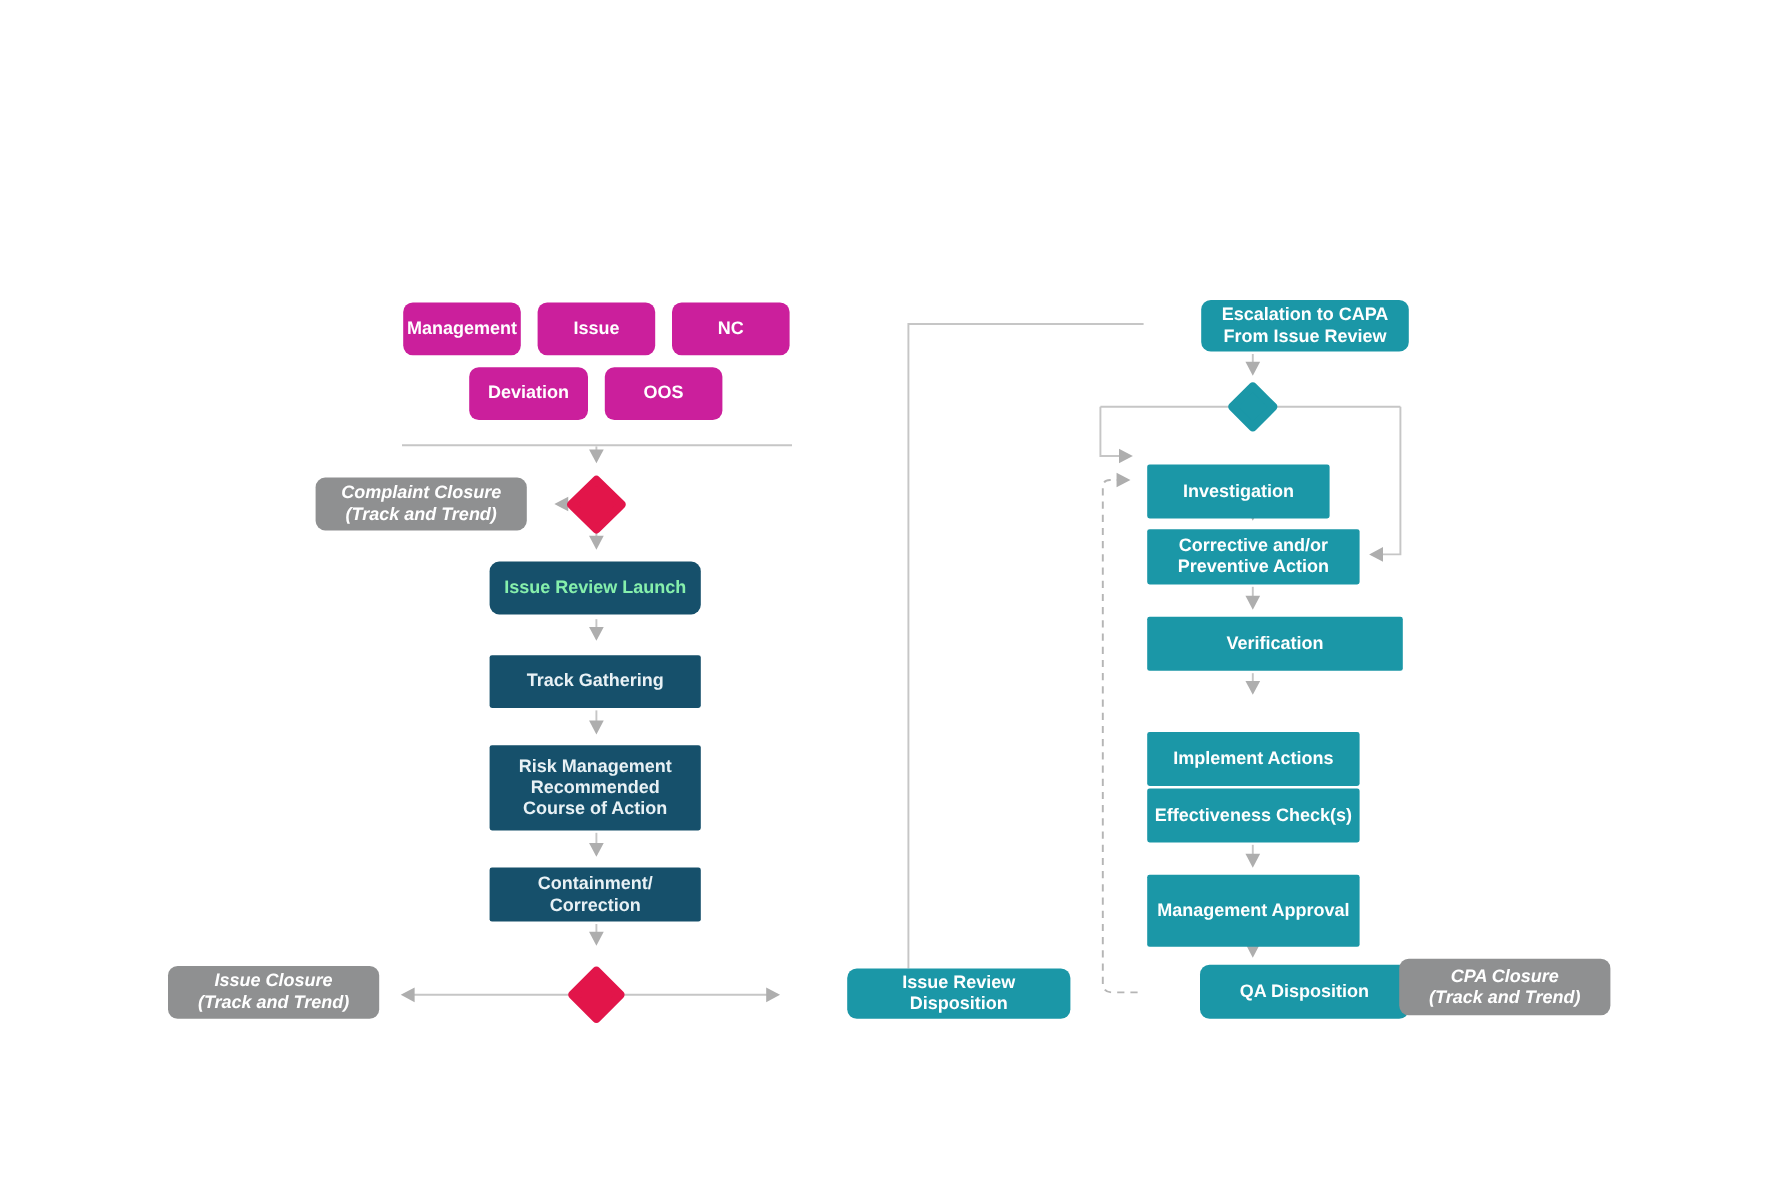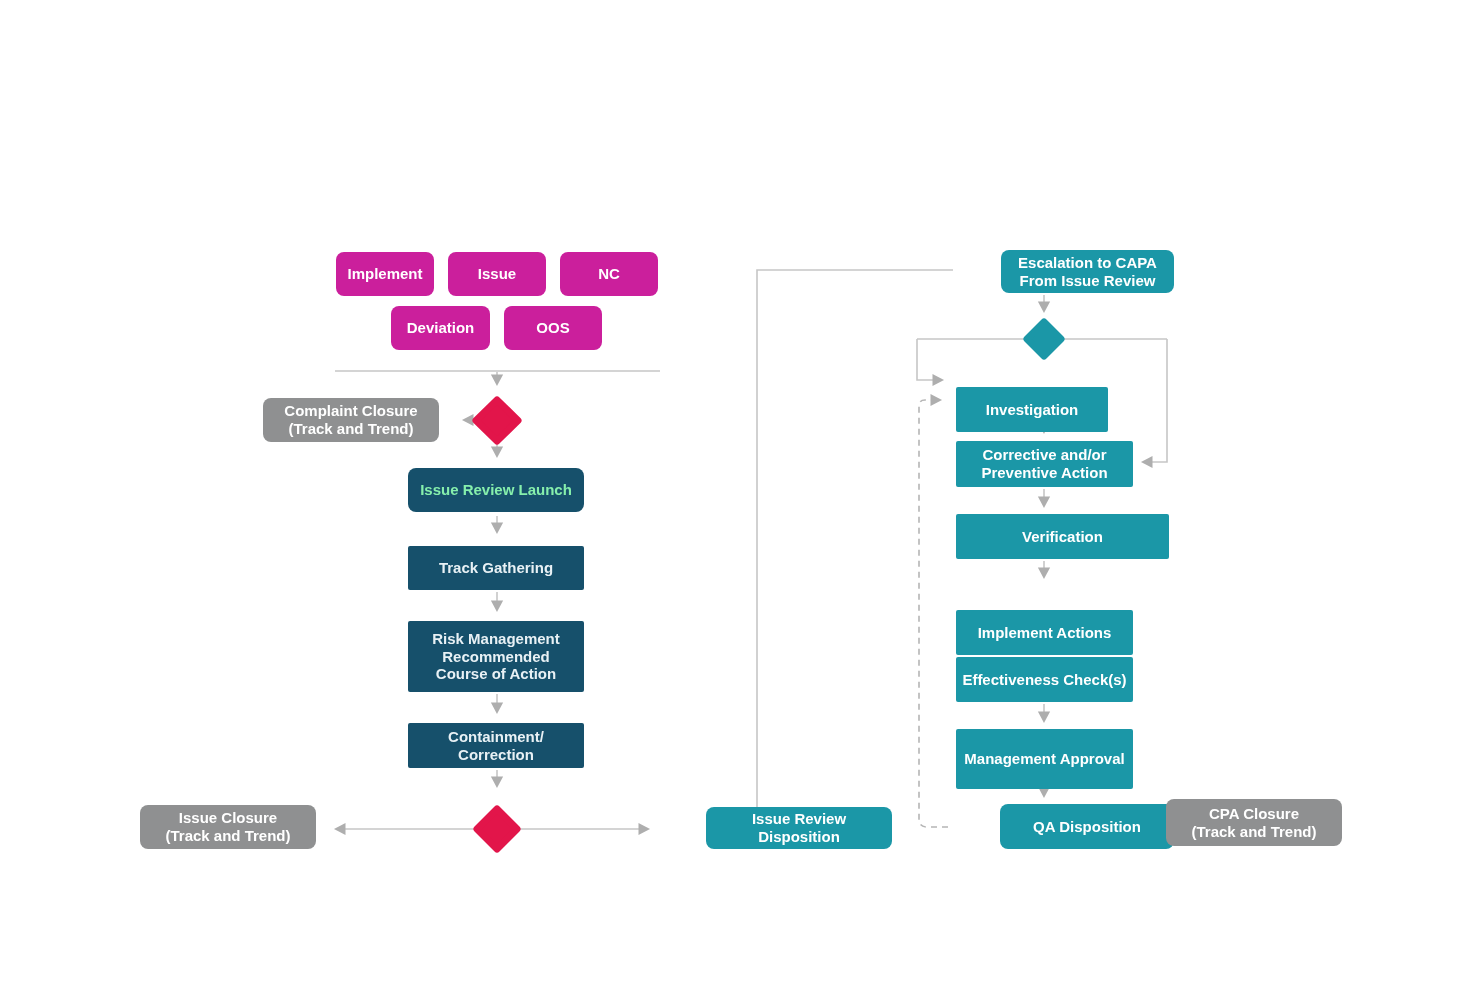--- a/index.html
+++ b/index.html
@@ -17,21 +17,21 @@
   .node{
     position:absolute;z-index:2;display:flex;align-items:center;justify-content:center;
     text-align:center;color:#ffffff;font-weight:bold;font-size:15px;line-height:1.18;
     white-space:pre-line;box-sizing:border-box;padding:2px 6px;
   }
   .pink {background:var(--magenta,#cb1f9c);border-radius:8px;}
   .navy-r{background:var(--navy,#16506b);border-radius:8px;color:#86efac;text-align:center;}
   .navy-s{background:var(--navy,#16506b);border-radius:2px;color:#e8f1f5;}
   .teal-r{background:var(--teal,#1b97a7);border-radius:8px;margin-left:44px;}
   .teal-s{background:var(--teal,#1b97a7);border-radius:2px;}
-  .gray-r{background:var(--gray,#8f9091);border-radius:8px;}
+  .gray-r{background:var(--gray,#8f9091);border-radius:8px;font-style:italic;}
 </style>
 </head>
 <body>
 
 <div class="stage">
 
 
   <svg class="wires" width="1480" height="987" viewBox="0 0 1480 987">
     <defs>
       <marker id="arr" viewBox="0 0 10 10" refX="7.5" refY="5" markerWidth="8.5" markerHeight="8.5" orient="auto-start-reverse">
@@ -66,21 +66,21 @@
       <path d="M1044,776 V796" marker-end="url(#arr)"></path>
     </g>
 
     <path d="M948,827 H927 Q919,827 919,819 V406 Q919,400 925,400 H940" stroke="#b5b5b5" stroke-width="1.6" fill="none" stroke-dasharray="6 5" marker-end="url(#arr)"></path>
 
     <polygon points="497,400 518,420.5 497,441 476,420.5" fill="#e2154a" stroke="#e2154a" stroke-width="7" stroke-linejoin="round"></polygon>
     <polygon points="497,809 517,829 497,849 477,829" fill="#e2154a" stroke="#e2154a" stroke-width="7" stroke-linejoin="round"></polygon>
     <polygon points="1044,322 1061,339 1044,356 1027,339" fill="#1b97a7" stroke="#1b97a7" stroke-width="7" stroke-linejoin="round"></polygon>
   </svg>
 
-  <div class="node pink" style="left:336px;top:252px;width:98px;height:44px">Implement</div>
+  <div class="node pink" style="left:336px;top:252px;width:98px;height:44px">Management</div>
   <div class="node pink" style="left:448px;top:252px;width:98px;height:44px">Issue</div>
   <div class="node pink" style="left:560px;top:252px;width:98px;height:44px">NC</div>
   <div class="node pink" style="left:391px;top:306px;width:99px;height:44px">Deviation</div>
   <div class="node pink" style="left:504px;top:306px;width:98px;height:44px">OOS</div>
 
   <div class="node gray-r" style="left:263px;top:398px;width:176px;height:44px">Complaint Closure
 (Track and Trend)</div>
   <div class="node navy-r" style="left:408px;top:468px;width:176px;height:44px">Issue Review Launch</div>
   <div class="node navy-s" style="left:408px;top:546px;width:176px;height:44px">Track Gathering</div>
   <div class="node navy-s" style="left:408px;top:621px;width:176px;height:71px">Risk Management

